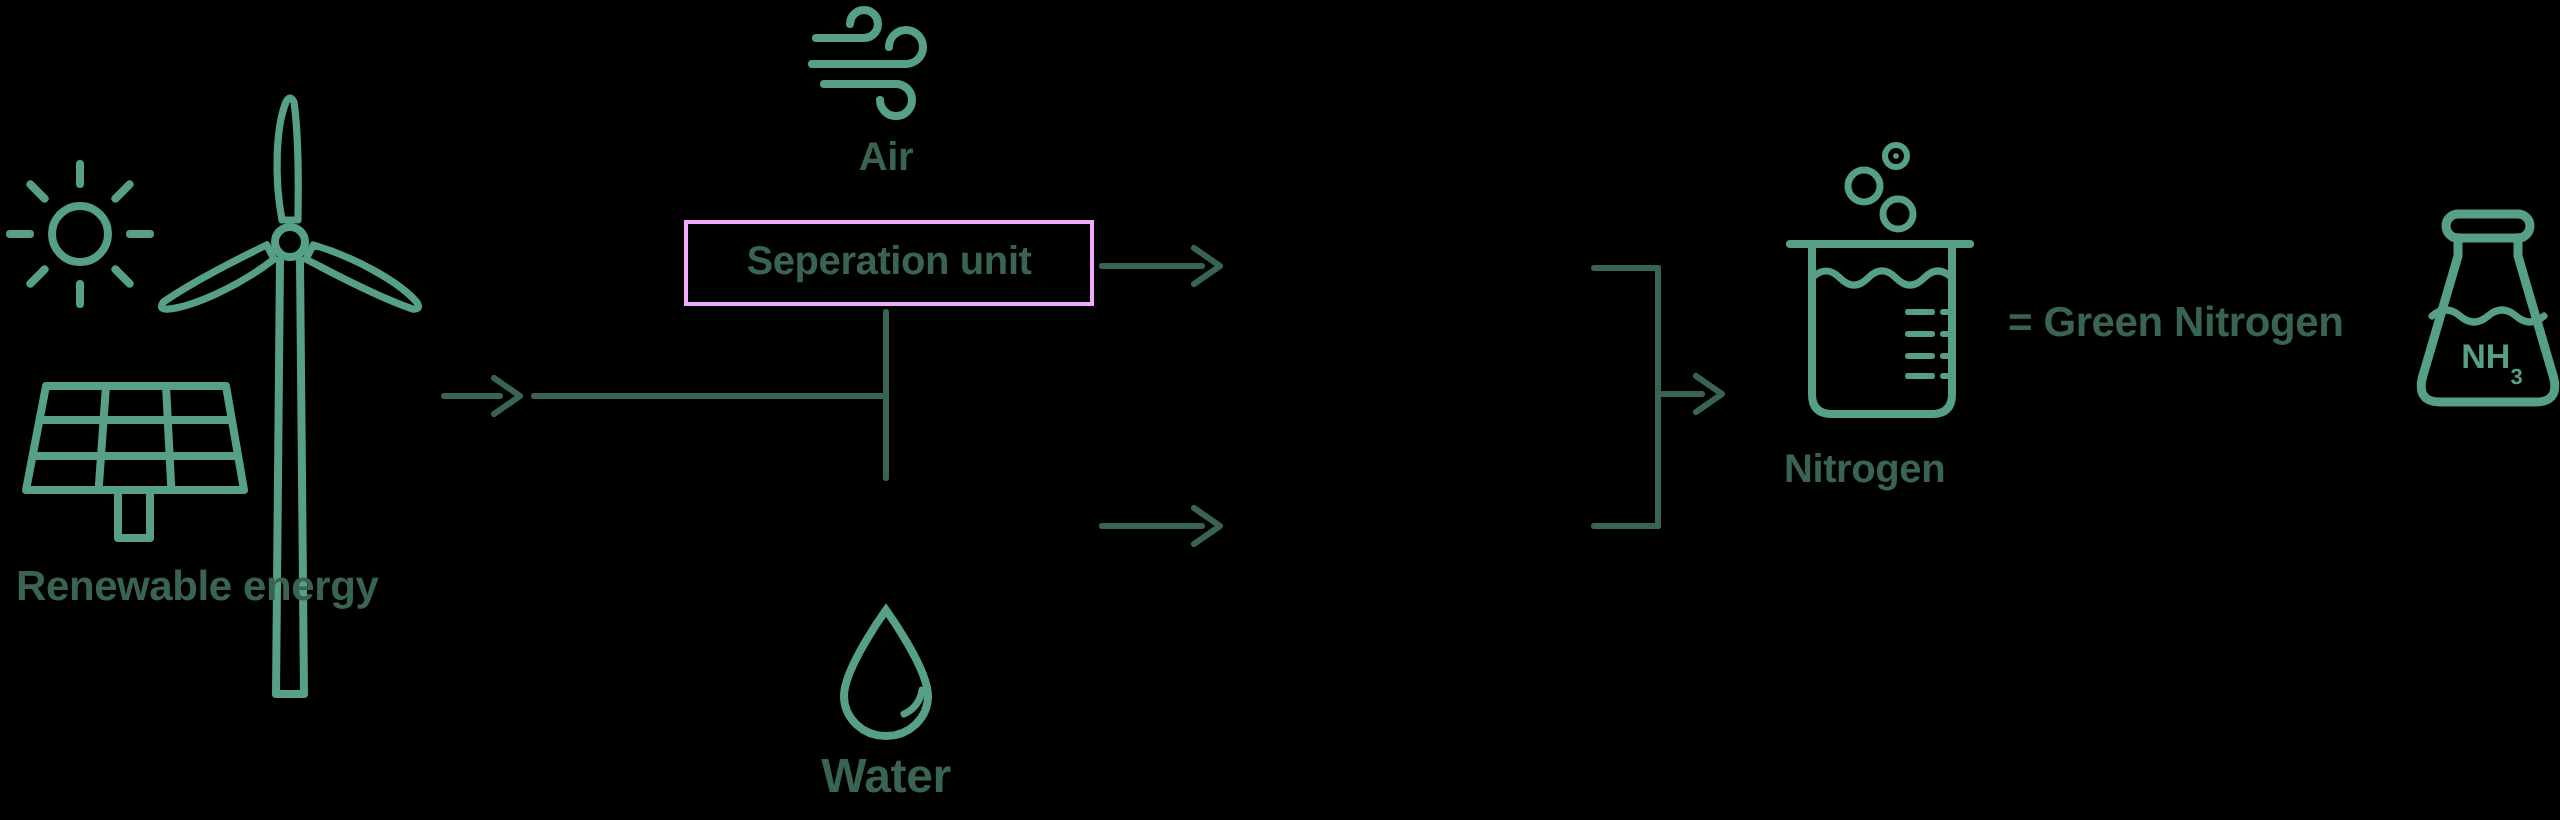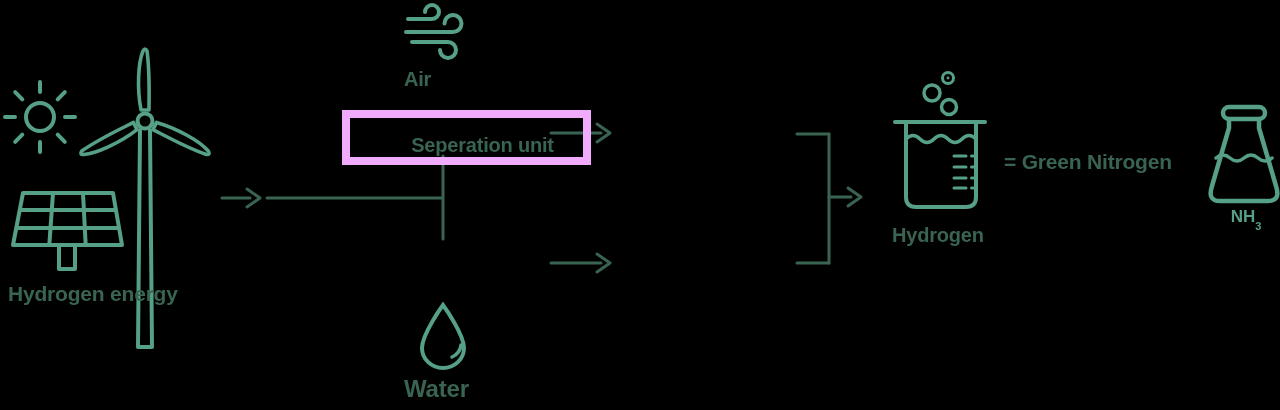--- a/index.html
+++ b/index.html
@@ -5,29 +5,29 @@
   html,body{margin:0;padding:0;background:#000;}
   #canvas{
     position:relative;width:1280px;height:410px;background:#000;overflow:hidden;
     font-family:"Liberation Sans", sans-serif;
   }
   .abs{position:absolute;}
   .lbl{
     color:#3a6452;font-weight:bold;font-size:21px;letter-spacing:-0.2px;
     white-space:nowrap;
   }
-  .lbl.center{text-align:left;}
+  .lbl.center{text-align:center;}
   .unit-box{
-    position:absolute;width:201px;height:39px;border:8px solid #f0abfc;
-    display:flex;align-items:flex-end;justify-content:center;padding-left:32px;
+    position:absolute;width:201px;height:39px;border:2px solid #f0abfc;
+    display:flex;align-items:center;justify-content:center;
   }
   .unit-box .lbl{font-size:20px;}
   sub.chem{font-size:13px;position:relative;top:5px;line-height:0;font-weight:bold;}
   .flask-formula{
-    color:#56a086;font-weight:bold;font-size:17px;text-align:center;margin-top:38px;
+    color:#56a086;font-weight:bold;font-size:17px;text-align:center;
   }
   .flask-formula sub.chem{font-size:11px;top:4px;}
   svg{display:block;overflow:visible;}
 </style>
 </head>
 <body>
 
 <div id="canvas">
 
   <svg class="abs" style="left:0;top:0" width="1280" height="410" viewBox="0 0 1280 410" fill="none" stroke="#3a6452" stroke-width="3" stroke-linecap="round" stroke-linejoin="round">
@@ -78,21 +78,21 @@
 
   <svg class="abs" style="left:8px;top:186px" width="118" height="90" viewBox="0 0 118 90" fill="none" stroke="#56a086" stroke-width="4" stroke-linejoin="round">
     <polygon points="15,7 105,7 114,59 5,59"></polygon>
     <path d="M11.7 24 H107.9"></path>
     <path d="M8.3 42 H111"></path>
     <path d="M45 7 L41.3 59"></path>
     <path d="M75 7 L77.7 59"></path>
     <rect x="51" y="59" width="16" height="24"></rect>
   </svg>
 
-  <div class="abs lbl" style="left:8px;top:282px">Hydrogen energy</div>
+  <div class="abs lbl" style="left:8px;top:282px">Renewable energy</div>
 
   <svg class="abs" style="left:404px;top:2px" width="78" height="56" viewBox="0 0 78 56" fill="none" stroke="#56a086" stroke-width="4" stroke-linecap="round">
     <path d="M4 17 h24 a7 7 0 1 0 -7 -7"></path>
     <path d="M2 30 h47 a8.5 8.5 0 1 0 -8.5 -8.5"></path>
     <path d="M8 40 h36 a8 8 0 1 1 -8 8"></path>
   </svg>
   <div class="abs lbl center" style="left:404px;top:68px;width:78px;font-size:20px">Air</div>
 
   <div class="unit-box" style="left:342px;top:110px">
     <span class="lbl">Seperation unit</span>
@@ -123,21 +123,21 @@
         <path d="M83.5 90 H85.5"></path>
       <path d="M66 101 H78"></path>
         <path d="M83.5 101 H85.5"></path>
       <path d="M66 112 H78"></path>
         <path d="M83.5 112 H85.5"></path>
       <path d="M66 122 H78"></path>
         <path d="M83.5 122 H85.5"></path>
     </g>
   </svg>
   <div class="abs lbl" style="left:892px;top:222px;font-size:20px;line-height:27px;white-space:normal;width:120px">
-    <div>Hydrogen</div>
+    <div>Nitrogen</div>
   </div>
 
   <div class="abs lbl" style="left:1004px;top:150px">= Green Nitrogen</div>
 
   <svg class="abs" style="left:1204px;top:102px" width="76" height="106" viewBox="0 0 76 106" fill="none" stroke="#56a086" stroke-width="4.5" stroke-linecap="round" stroke-linejoin="round">
     <rect x="19" y="5" width="42" height="12" rx="6"></rect>
     <path d="M25 17 V26 L8 84 Q3 99 16 99 H64 Q77 99 72 84 L55 26 V17"></path>
     <path d="M12 56 q7 -6 14 0 t14 0 t14 0 t14 0" stroke-width="3.5"></path>
   </svg>
   <div class="abs flask-formula" style="left:1224px;top:169px;width:44px">

